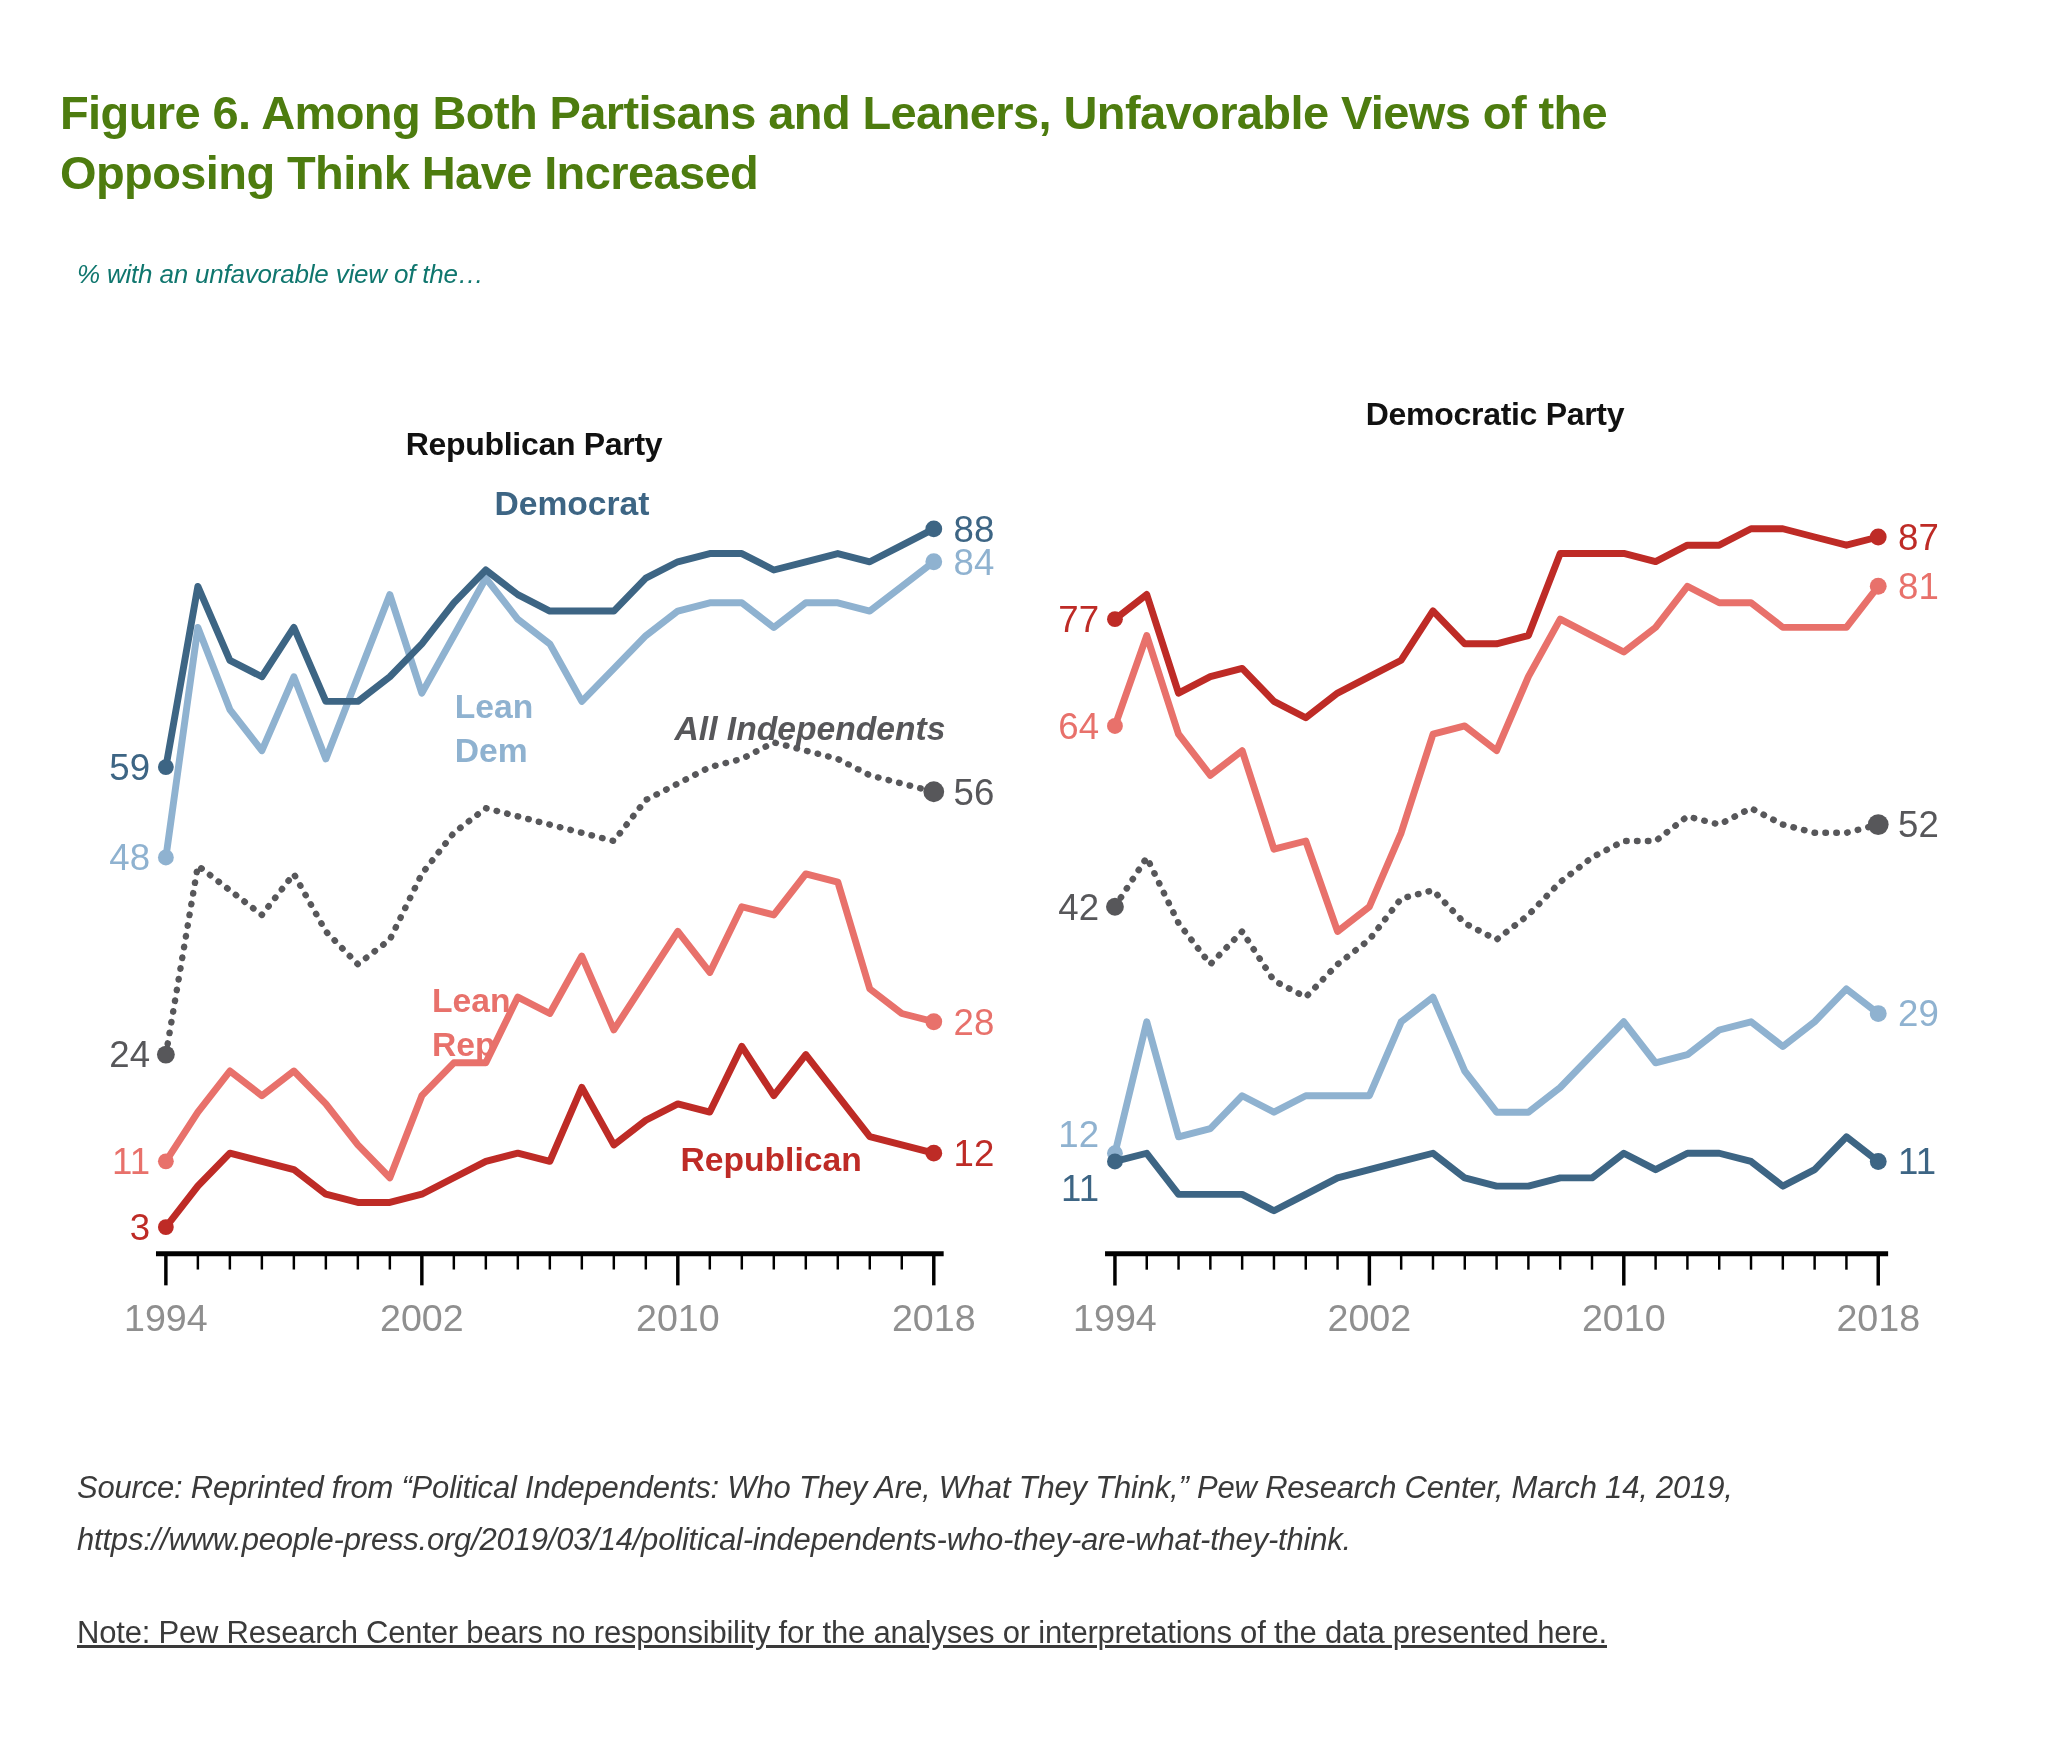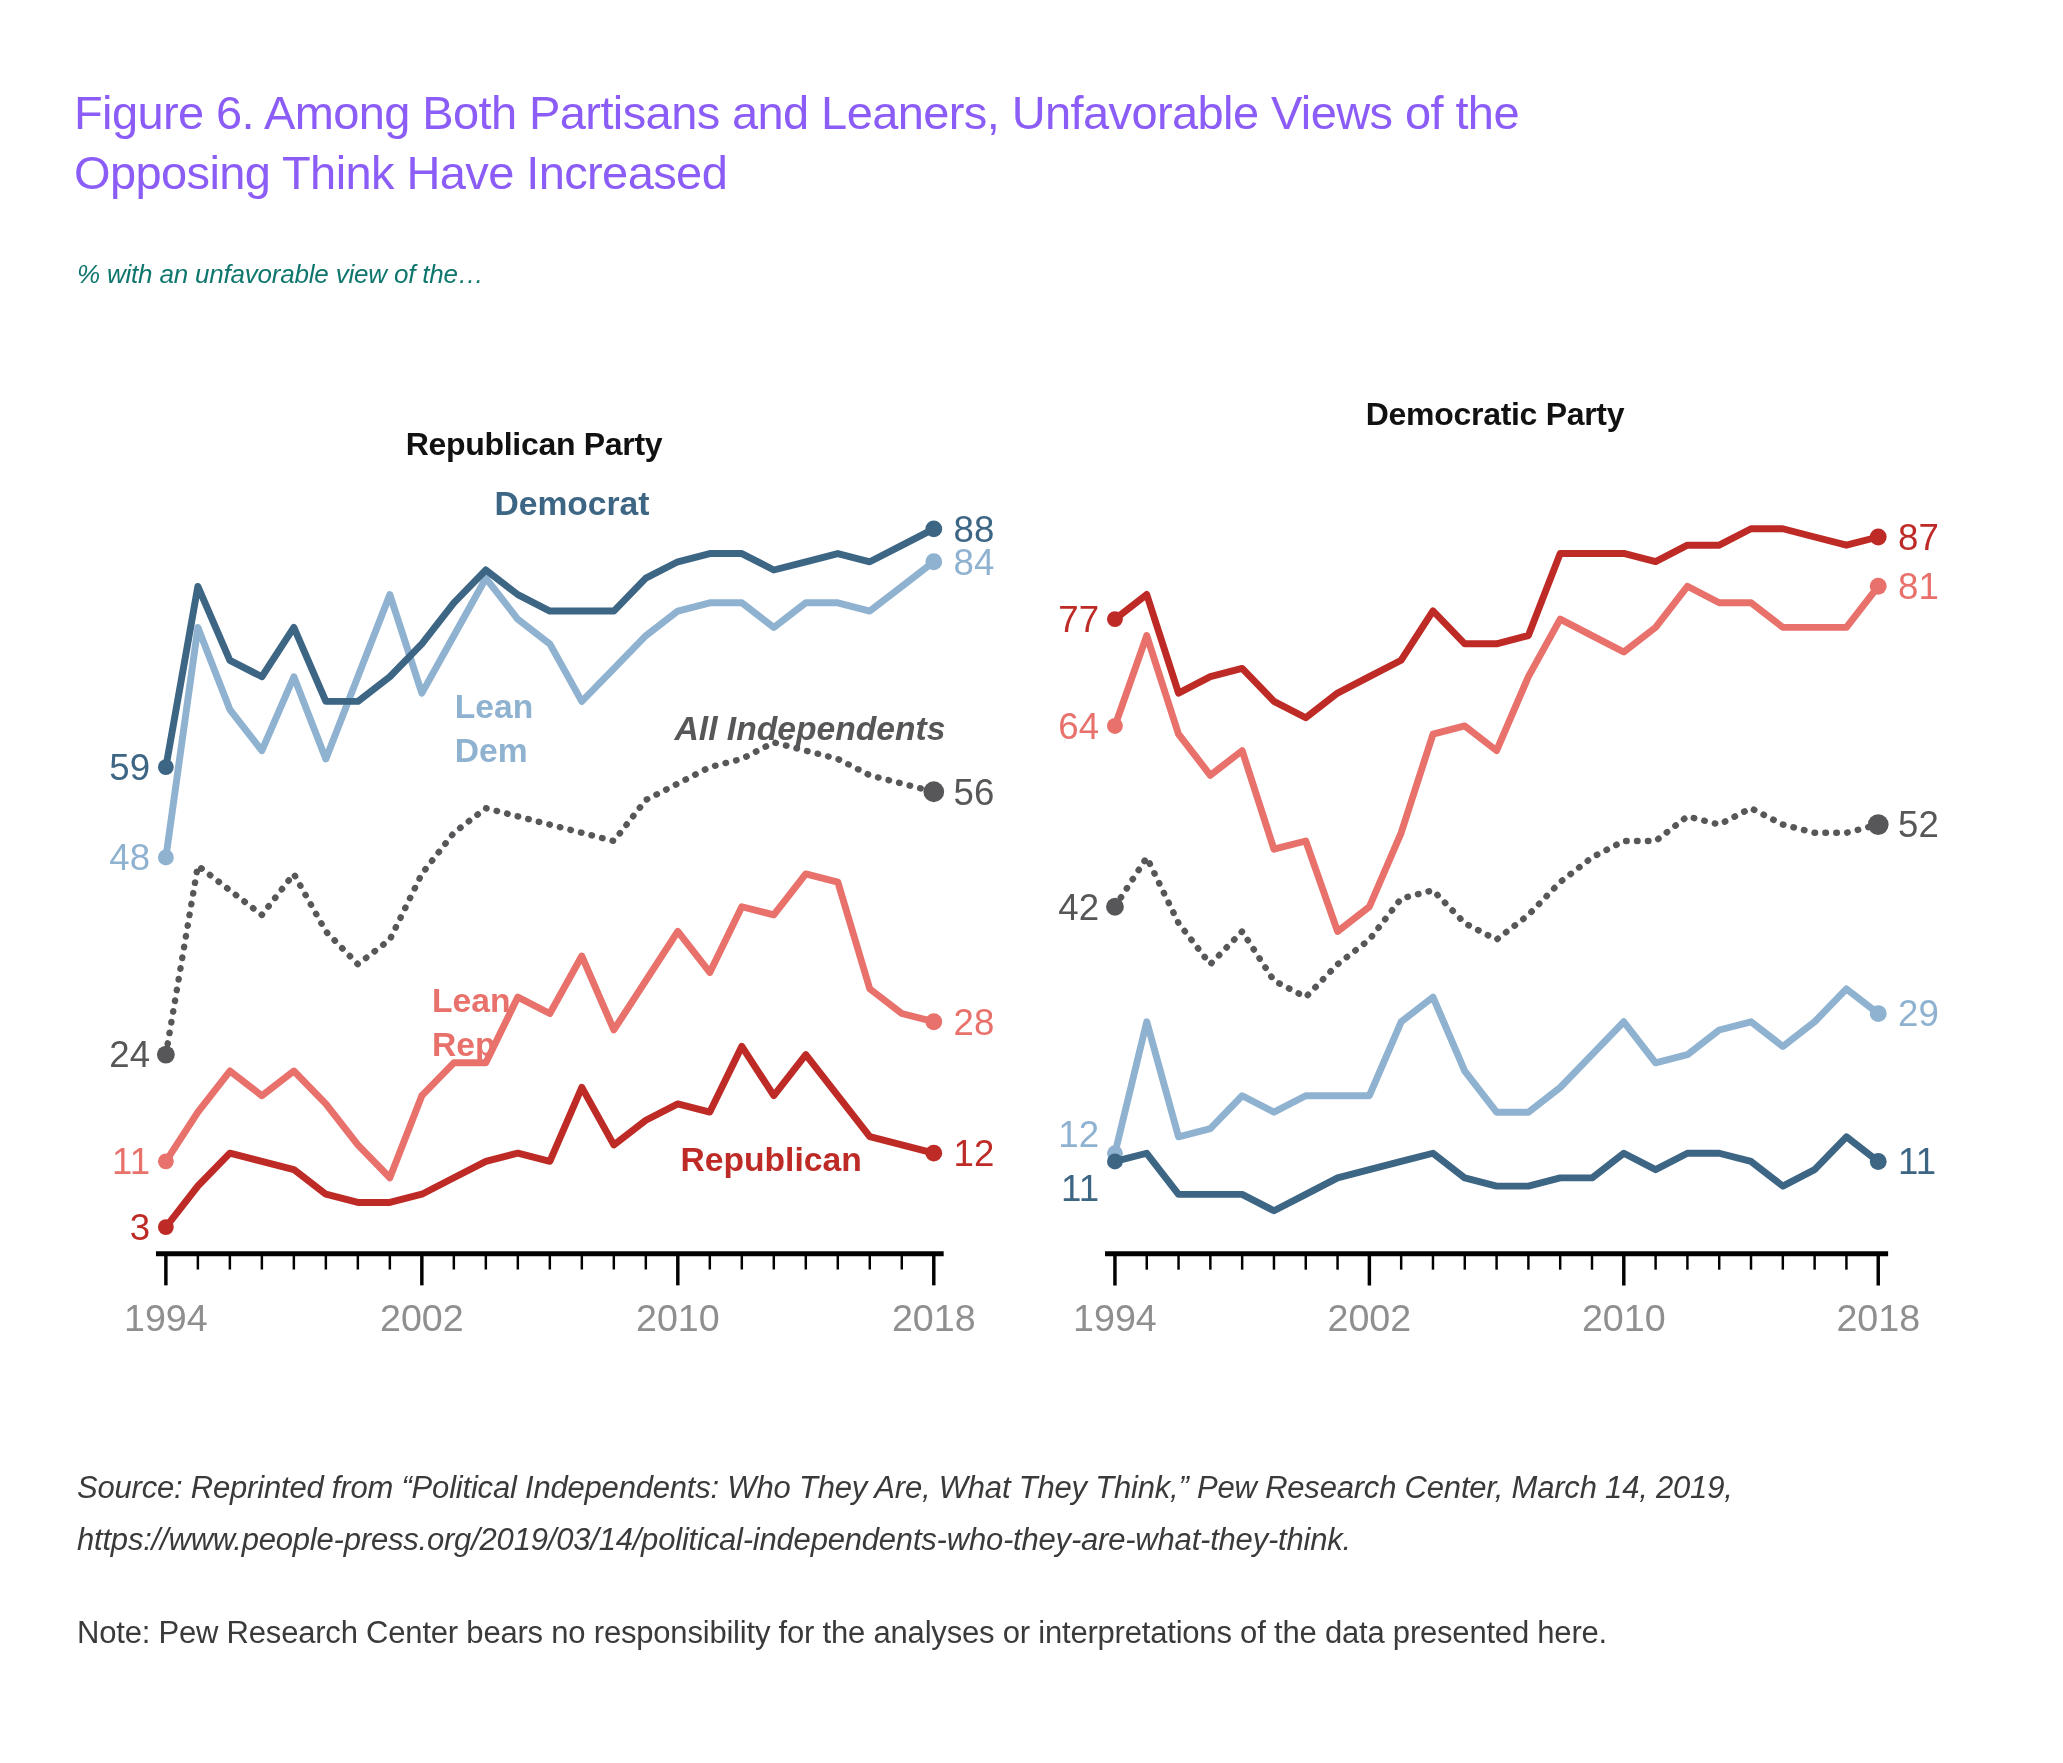--- a/index.html
+++ b/index.html
@@ -2,39 +2,39 @@
 <html><head>
 <meta charset="utf-8">
 <style>
   html,body{margin:0;padding:0;}
   body{
     width:2063px;height:1763px;position:relative;background:#ffffff;
     font-family:"Liberation Sans",sans-serif;color:#000;overflow:hidden;
   }
   .abs{position:absolute;}
   .fig-title{
-    left:74px;top:83px;width:1663px;
-    font-size:47px;font-weight:400;line-height:60px;letter-spacing:-0.6px;color:#8b5cf6;
+    left:60px;top:83px;width:1663px;
+    font-size:47px;font-weight:700;line-height:60px;letter-spacing:-0.6px;color:#4d7c0f;
   }
   .fig-subtitle{
     left:77px;top:259px;font-size:26px;font-style:italic;color:#0f766e;letter-spacing:-0.2px;
   }
   .chart-title{
     top:396px;width:950px;text-align:center;
     font-size:32px;font-weight:700;color:#111;letter-spacing:-0.3px;
   }
   #chart-title-0{left:59px;margin-top:30px;}
   #chart-title-1{left:1020px;}
   #chart-0{left:59px;top:436px;}
   #chart-1{left:1010px;top:436px;}
   .footer{
     left:77px;font-size:31px;color:#3a3a3a;line-height:52px;letter-spacing:-0.2px;
   }
   .footer-source{top:1462px;font-style:italic;}
-  .footer-note{top:1607px;}
+  .footer-note{top:1607px;text-decoration:underline;}
   svg text{font-family:"Liberation Sans",sans-serif;}
 </style>
 </head>
 <body>
 
 <div class="abs fig-title">
   <div>Figure 6. Among Both Partisans and Leaners, Unfavorable Views of the</div>
   <div>Opposing Think Have Increased</div>
 </div>
 

